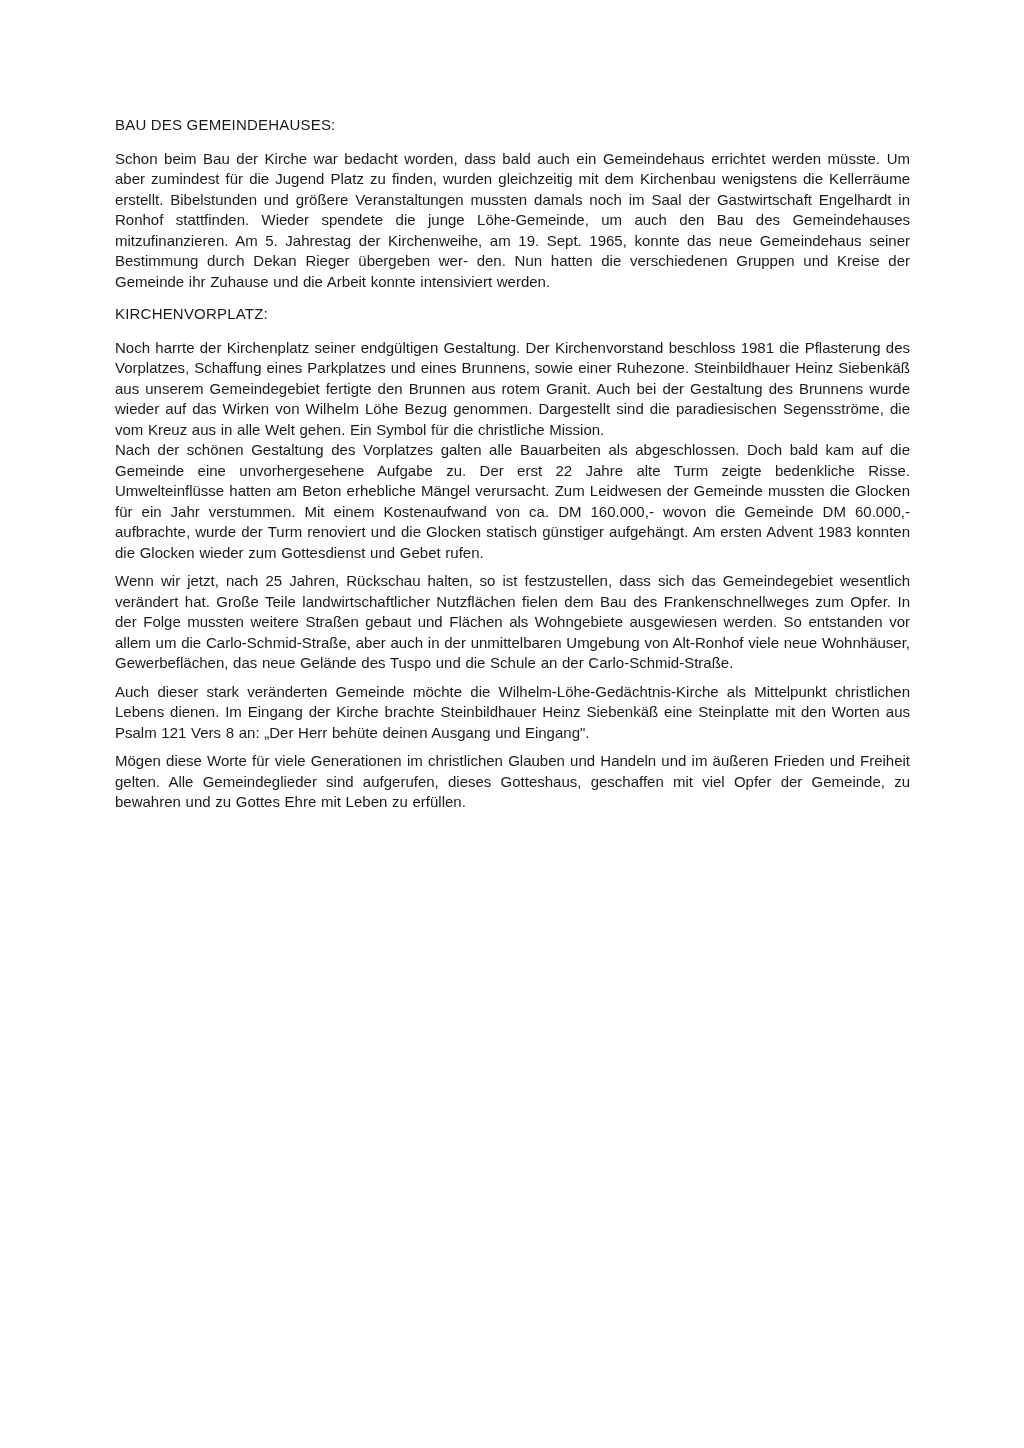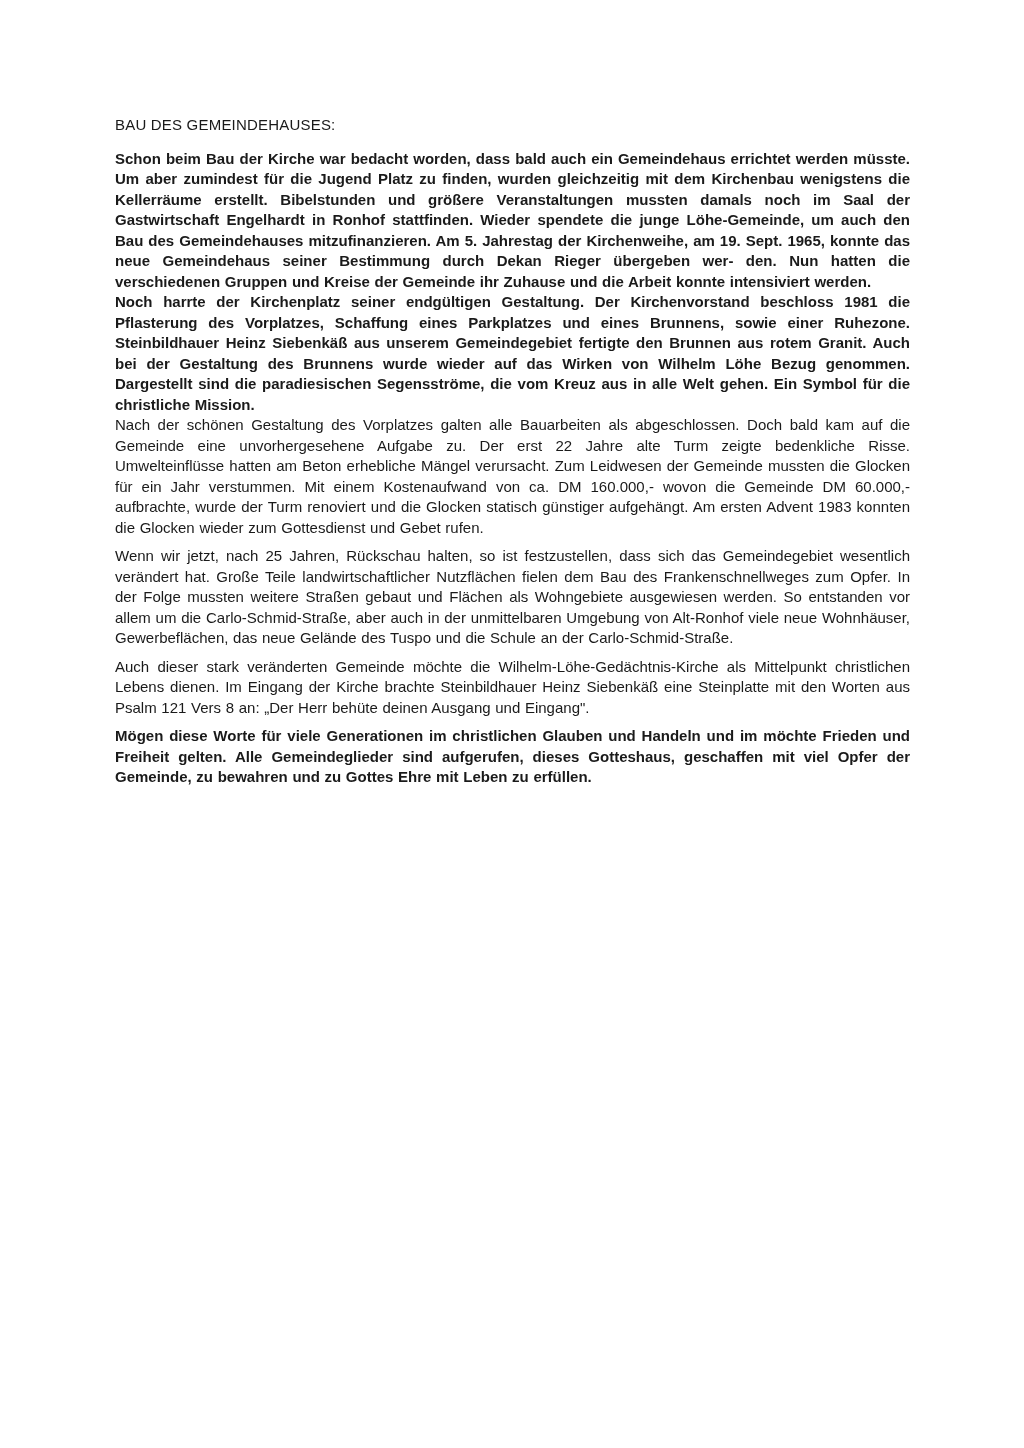--- a/index.html
+++ b/index.html
@@ -34,37 +34,37 @@
   }
   .para {
     margin: 0 0 8px 0;
     line-height: 20.5px;
     text-align: justify;
     text-justify: inter-word;
     word-spacing: 0.5px;
   }
   .para:last-child {
     margin-bottom: 0;
-    font-weight: bold;
   }
 </style>
 </head>
 <body>
 
 <main class="page">
 
   <section class="doc-section">
     <h1 class="heading">BAU DES GEMEINDEHAUSES:</h1>
     <p class="para">Schon beim Bau der Kirche war bedacht worden, dass bald auch ein Gemeindehaus errichtet werden müsste. Um aber zumindest für die Jugend Platz zu finden, wurden gleichzeitig mit dem Kirchenbau wenigstens die Kellerräume erstellt. Bibelstunden und größere Veranstaltungen mussten damals noch im Saal der Gastwirtschaft Engelhardt in Ronhof stattfinden. Wieder spendete die junge Löhe-Gemeinde, um auch den Bau des Gemeindehauses mitzufinanzieren. Am 5. Jahrestag der Kirchenweihe, am 19. Sept. 1965, konnte das neue Gemeindehaus seiner Bestimmung durch Dekan Rieger übergeben wer- den. Nun hatten die verschiedenen Gruppen und Kreise der Gemeinde ihr Zuhause und die Arbeit konnte intensiviert werden.</p>
   </section>
 
   <section class="doc-section">
+    <h1 class="heading">KIRCHENVORPLATZ:</h1>
     <p class="para">Noch harrte der Kirchenplatz seiner endgültigen Gestaltung. Der Kirchenvorstand beschloss 1981 die Pflasterung des Vorplatzes, Schaffung eines Parkplatzes und eines Brunnens, sowie einer Ruhezone. Steinbildhauer Heinz Siebenkäß aus unserem Gemeindegebiet fertigte den Brunnen aus rotem Granit. Auch bei der Gestaltung des Brunnens wurde wieder auf das Wirken von Wilhelm Löhe Bezug genommen. Dargestellt sind die paradiesischen Segensströme, die vom Kreuz aus in alle Welt gehen. Ein Symbol für die christliche Mission.</p>
   </section>
 
   <section class="doc-section">
     <p class="para">Nach der schönen Gestaltung des Vorplatzes galten alle Bauarbeiten als abgeschlossen. Doch bald kam auf die Gemeinde eine unvorhergesehene Aufgabe zu. Der erst 22 Jahre alte Turm zeigte bedenkliche Risse. Umwelteinflüsse hatten am Beton erhebliche Mängel verursacht. Zum Leidwesen der Gemeinde mussten die Glocken für ein Jahr verstummen. Mit einem Kostenaufwand von ca. DM 160.000,- wovon die Gemeinde DM 60.000,- aufbrachte, wurde der Turm renoviert und die Glocken statisch günstiger aufgehängt. Am ersten Advent 1983 konnten die Glocken wieder zum Gottesdienst und Gebet rufen.</p>
     <p class="para">Wenn wir jetzt, nach 25 Jahren, Rückschau halten, so ist festzustellen, dass sich das Gemeindegebiet wesentlich verändert hat. Große Teile landwirtschaftlicher Nutzflächen fielen dem Bau des Frankenschnellweges zum Opfer. In der Folge mussten weitere Straßen gebaut und Flächen als Wohngebiete ausgewiesen werden. So entstanden vor allem um die Carlo-Schmid-Straße, aber auch in der unmittelbaren Umgebung von Alt-Ronhof viele neue Wohnhäuser, Gewerbeflächen, das neue Gelände des Tuspo und die Schule an der Carlo-Schmid-Straße.</p>
     <p class="para">Auch dieser stark veränderten Gemeinde möchte die Wilhelm-Löhe-Gedächtnis-Kirche als Mittelpunkt christlichen Lebens dienen. Im Eingang der Kirche brachte Steinbildhauer Heinz Siebenkäß eine Steinplatte mit den Worten aus Psalm 121 Vers 8 an: „Der Herr behüte deinen Ausgang und Eingang".</p>
-    <p class="para">Mögen diese Worte für viele Generationen im christlichen Glauben und Handeln und im möchte Frieden und Freiheit gelten. Alle Gemeindeglieder sind aufgerufen, dieses Gotteshaus, geschaffen mit viel Opfer der Gemeinde, zu bewahren und zu Gottes Ehre mit Leben zu erfüllen.</p>
+    <p class="para">Mögen diese Worte für viele Generationen im christlichen Glauben und Handeln und im äußeren Frieden und Freiheit gelten. Alle Gemeindeglieder sind aufgerufen, dieses Gotteshaus, geschaffen mit viel Opfer der Gemeinde, zu bewahren und zu Gottes Ehre mit Leben zu erfüllen.</p>
   </section>
 
 </main>
 
 </body></html>

